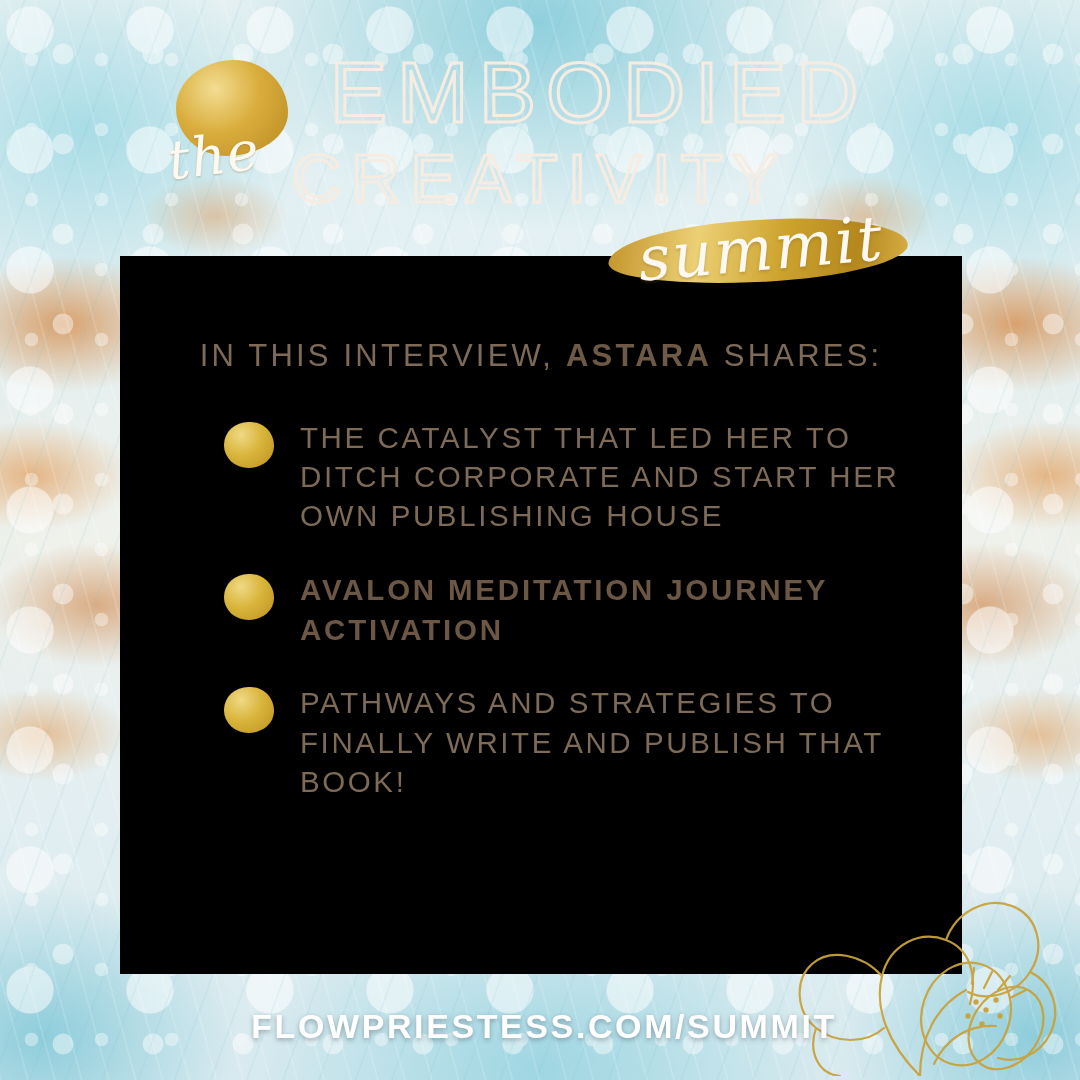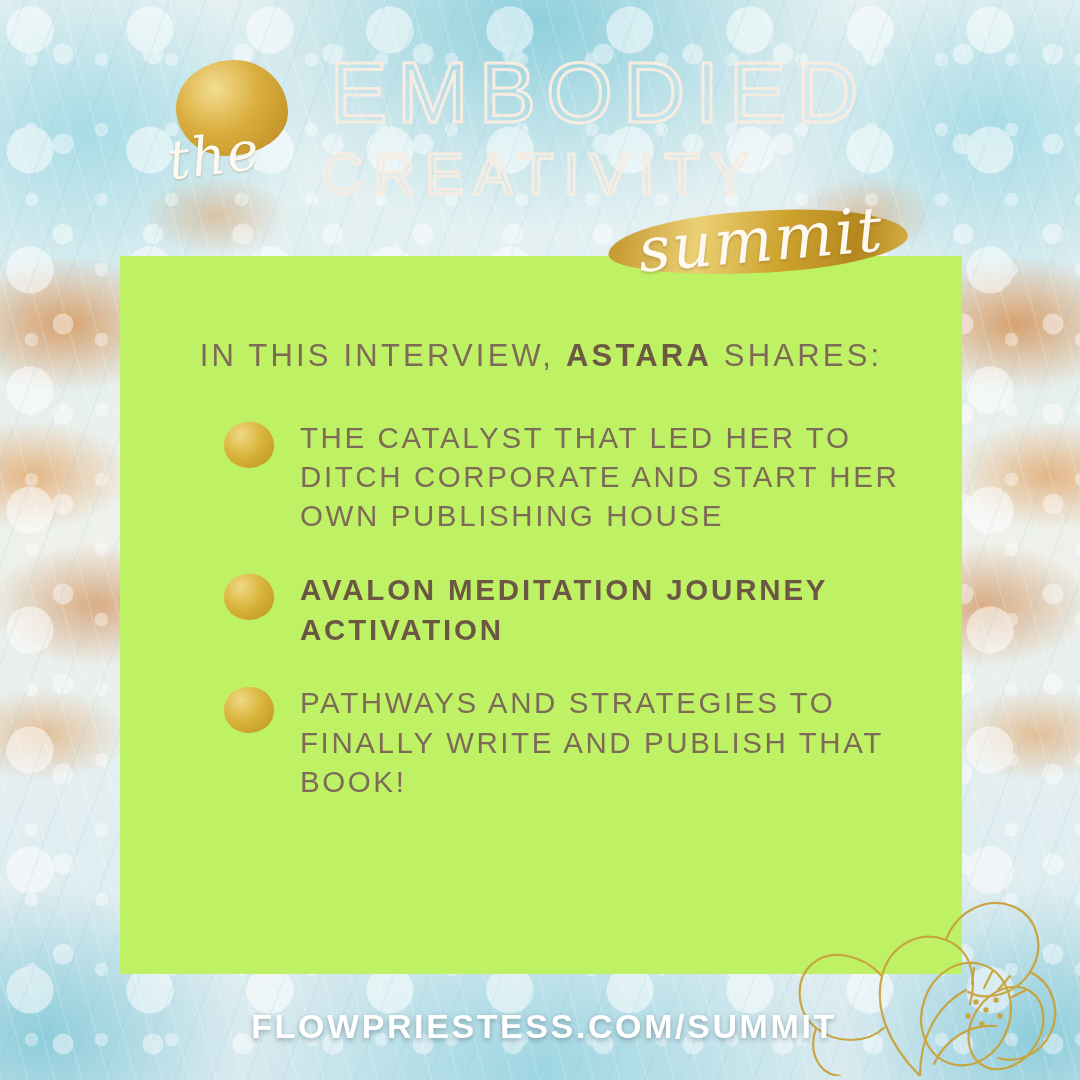--- a/index.html
+++ b/index.html
@@ -119,21 +119,21 @@
     text-stroke: 3px #f6ece1;
     line-height: .95;
   }
 
   .line1 {
     font-size: 86px;
     padding-left: 118px;
   }
 
   .line2 {
-    font-size: 58px;
+    font-size: 68px;
     margin-top: 12px;
   }
 
   .summit-wrap {
     position: relative;
     height: 96px;
     margin-top: -4px;
   }
 
   .summit-stroke {
@@ -161,21 +161,21 @@
     text-shadow: 0 2px 3px rgba(120,90,30,.3);
   }
 
   
   .card {
     position: absolute;
     left: 120px;
     top: 256px;
     width: 842px;
     height: 718px;
-    background: #bef264;
+    background: #000000;
     z-index: 4;
   }
 
   .card-intro {
     text-align: center;
     font-size: 31px;
     letter-spacing: 3.2px;
     color: #7d6a57;
     margin-top: 82px;
   }

